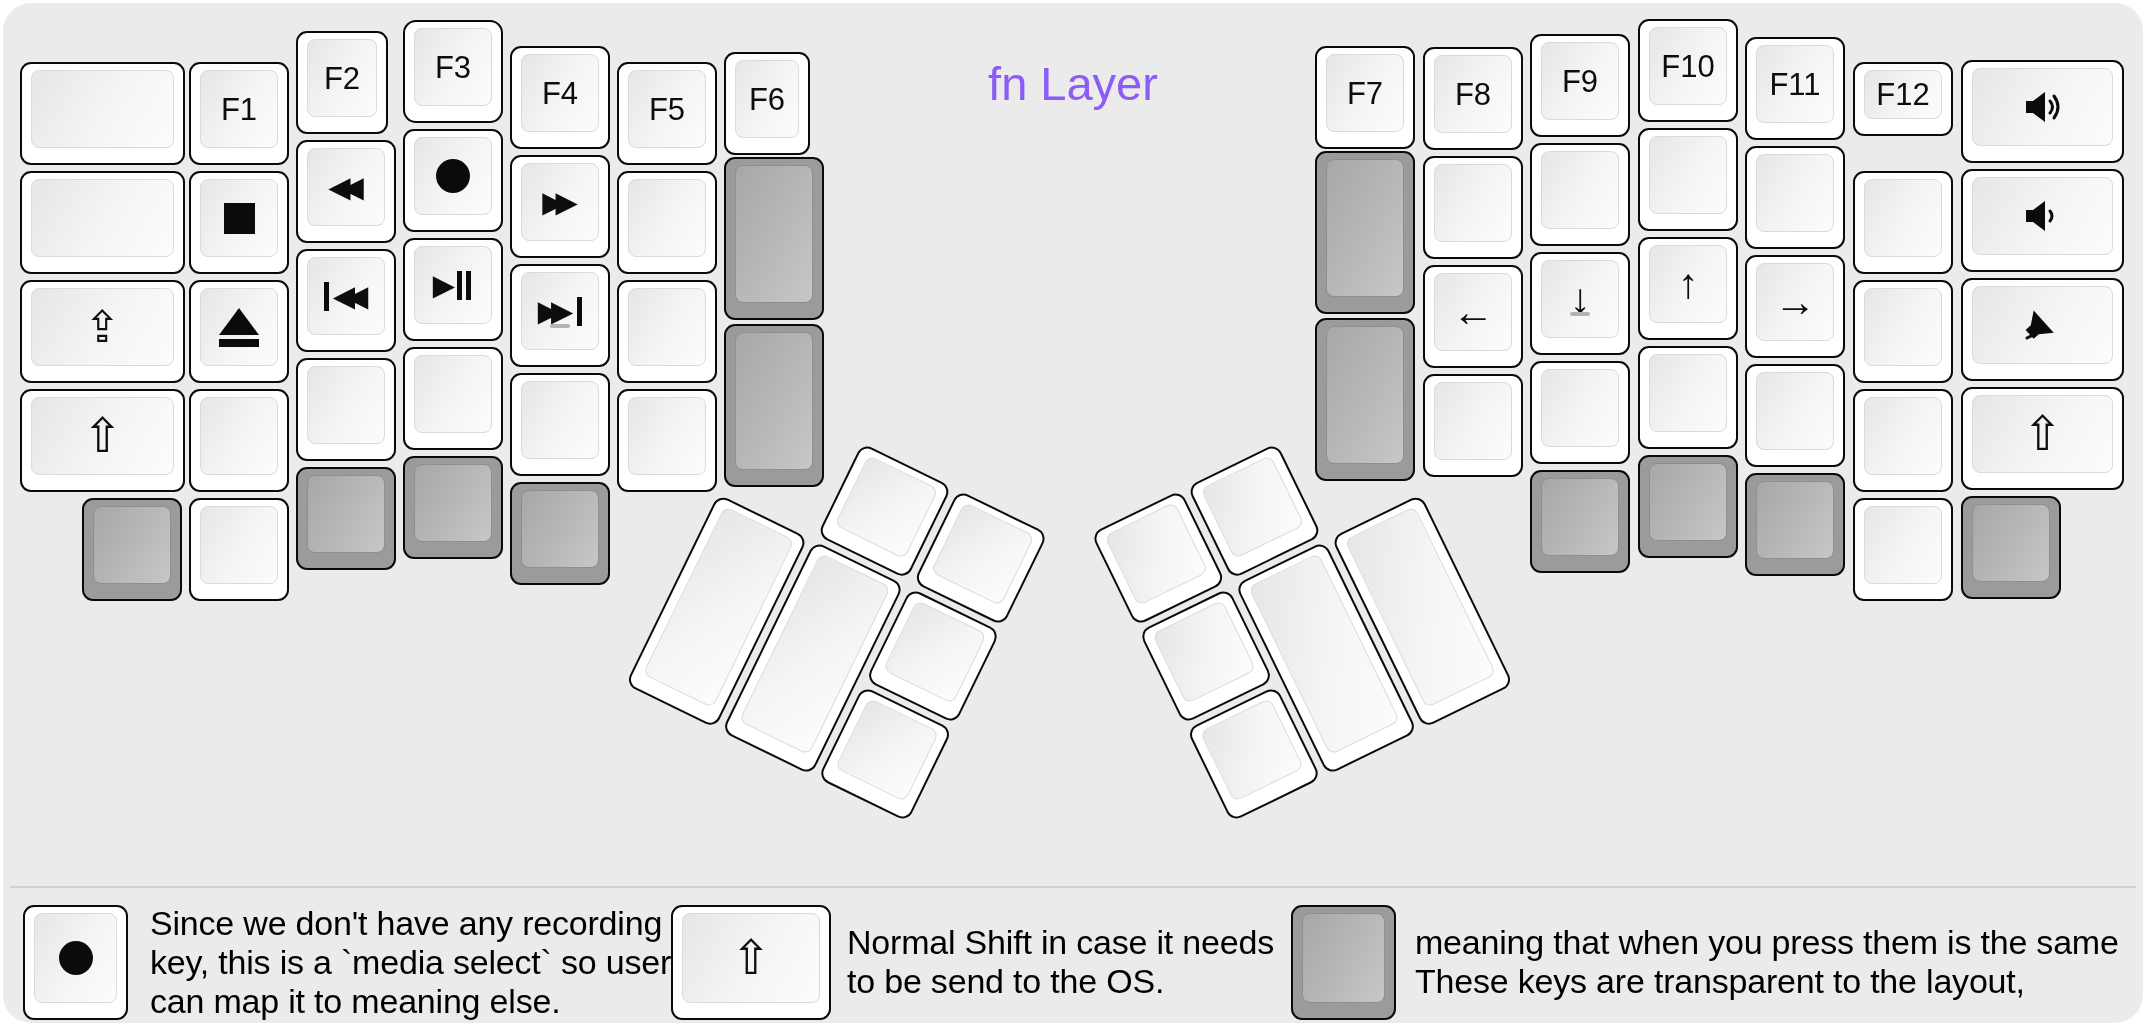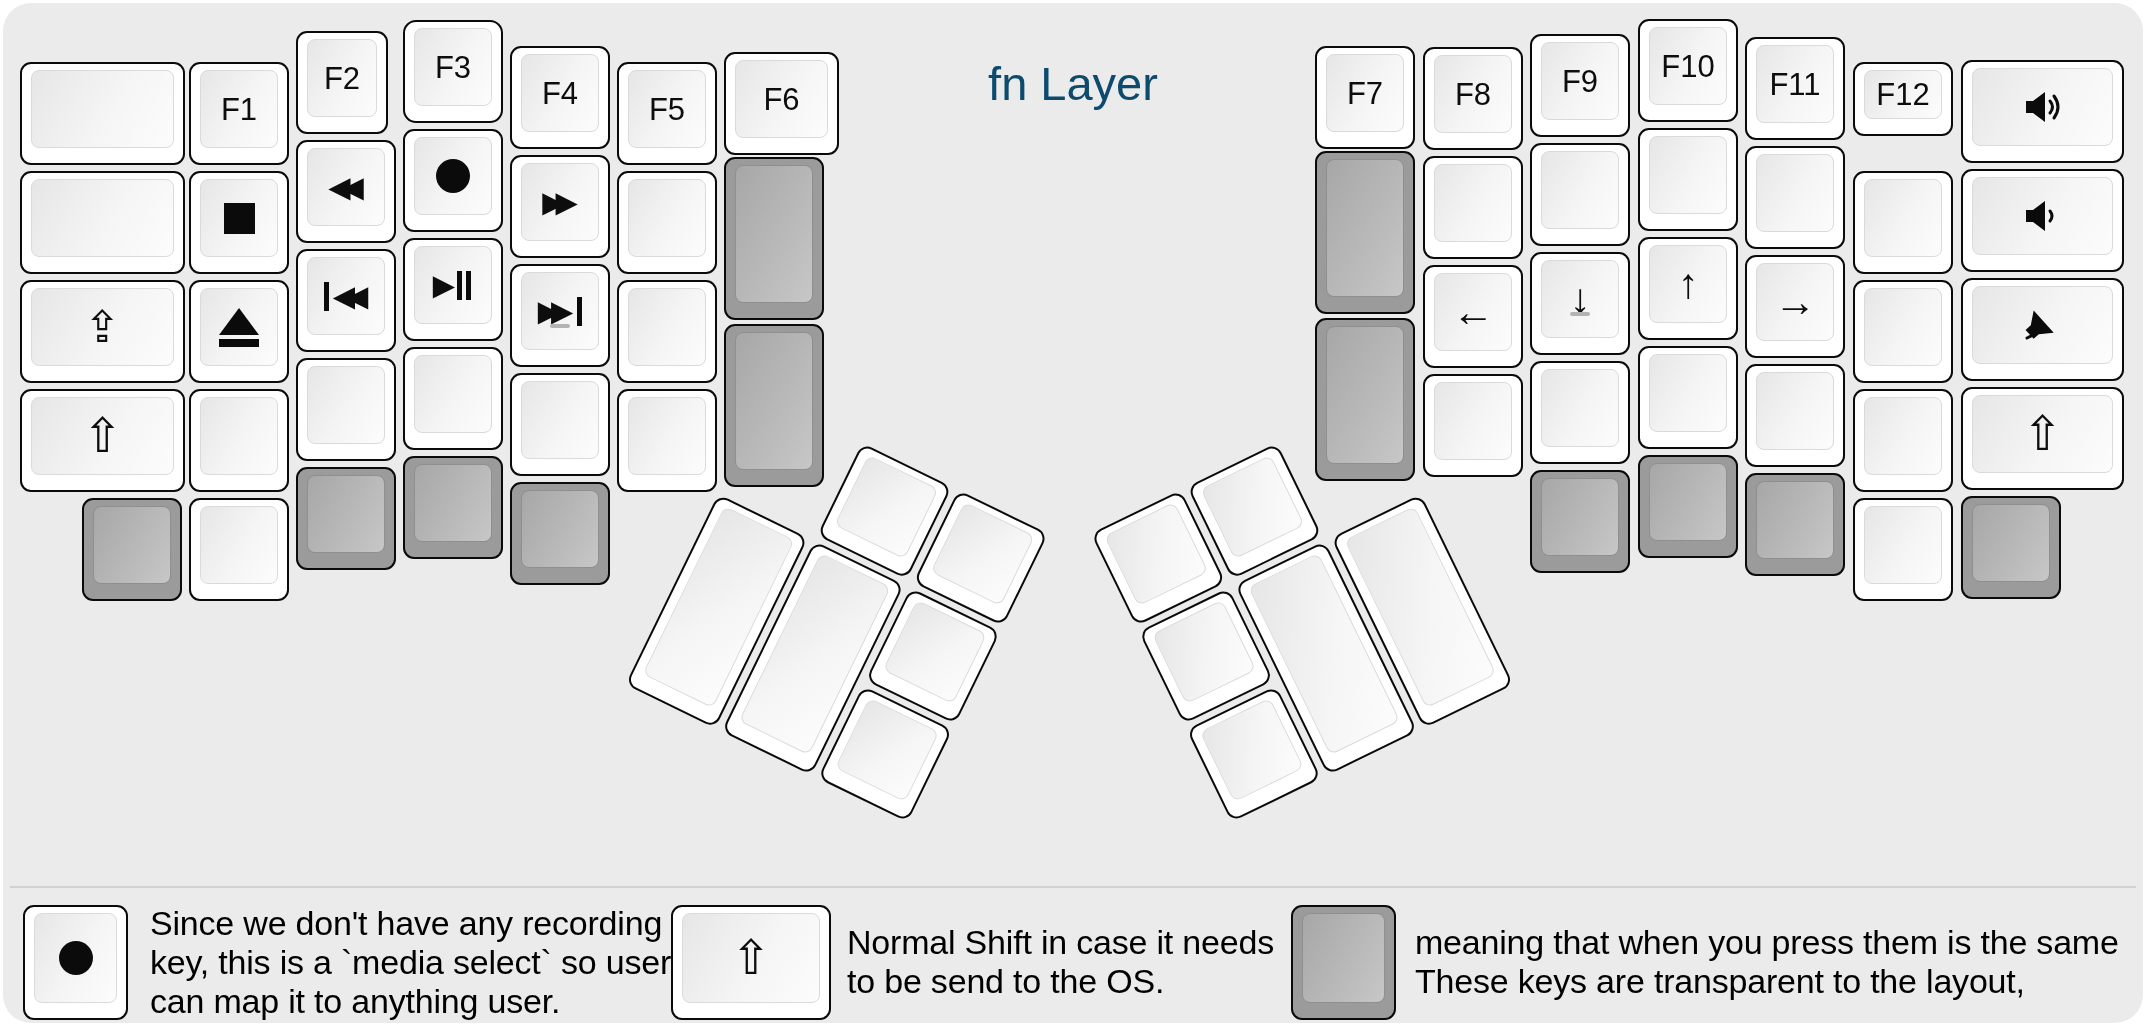--- a/index.html
+++ b/index.html
@@ -7,21 +7,21 @@
     position:relative; width:2146px; height:1026px; overflow:hidden;
     font-family:"Liberation Sans","DejaVu Sans",sans-serif;
     -webkit-font-smoothing:antialiased;
   }
   .panel {
     position:absolute; left:3px; top:3px; right:3px; bottom:3px;
     background:#ebebeb; border-radius:28px;
   }
   .title {
     position:absolute; left:1073px; top:56px; transform:translateX(-50%);
-    font-size:47px; color:#0c4a6e; white-space:nowrap;
+    font-size:47px; color:#8b5cf6; white-space:nowrap;
   }
   .separator {
     position:absolute; left:10px; top:886px; width:2126px; height:2px;
     background:#d2d2d2;
   }
   
   .key {
     position:absolute; box-sizing:border-box; background:#ffffff;
     border:2.5px solid #0a0a0a; border-radius:11px;
   }
@@ -203,21 +203,21 @@
       </div>
       <div class="key" style="left: 617px; top: 171px; width: 100px; height: 103px;">
         <div class="surf"></div>
       </div>
       <div class="key" style="left: 617px; top: 280px; width: 100px; height: 103px;">
         <div class="surf"></div>
       </div>
       <div class="key" style="left: 617px; top: 389px; width: 100px; height: 103px;">
         <div class="surf"></div>
       </div>
-      <div class="key" style="left: 724px; top: 52px; width: 115px; height: 103px;">
+      <div class="key" style="left: 724px; top: 52px; width: 86px; height: 103px;">
         <div class="surf">
           <span class="klabel">F6</span>
         </div>
       </div>
       <div class="key gray" style="left: 724px; top: 157px; width: 100px; height: 163px;">
         <div class="surf"></div>
       </div>
       <div class="key gray" style="left: 724px; top: 324px; width: 100px; height: 163px;">
         <div class="surf"></div>
       </div>
@@ -420,21 +420,21 @@
       <div class="key" style="left: 23px; top: 905px; width: 105px; height: 115px;">
         <div class="surf">
           <div class="ico">
             <div class="dot"></div>
           </div>
         </div>
       </div>
       <div class="legend-text" style="left: 150px; top: 962px; transform: translateY(-50%);">
         <div>Since we don't have any recording</div>
         <div>key, this is a `media select` so user</div>
-        <div>can map it to anything user.</div>
+        <div>can map it to meaning else.</div>
       </div>
       <div class="key" style="left: 671px; top: 905px; width: 160px; height: 115px;">
         <div class="surf">
           <div class="ico">
             <span class="glyph" style="font-size: 48px;">⇧</span>
           </div>
         </div>
       </div>
       <div class="legend-text" style="left: 847px; top: 962px; transform: translateY(-50%);">
         <div>Normal Shift in case it needs</div>

